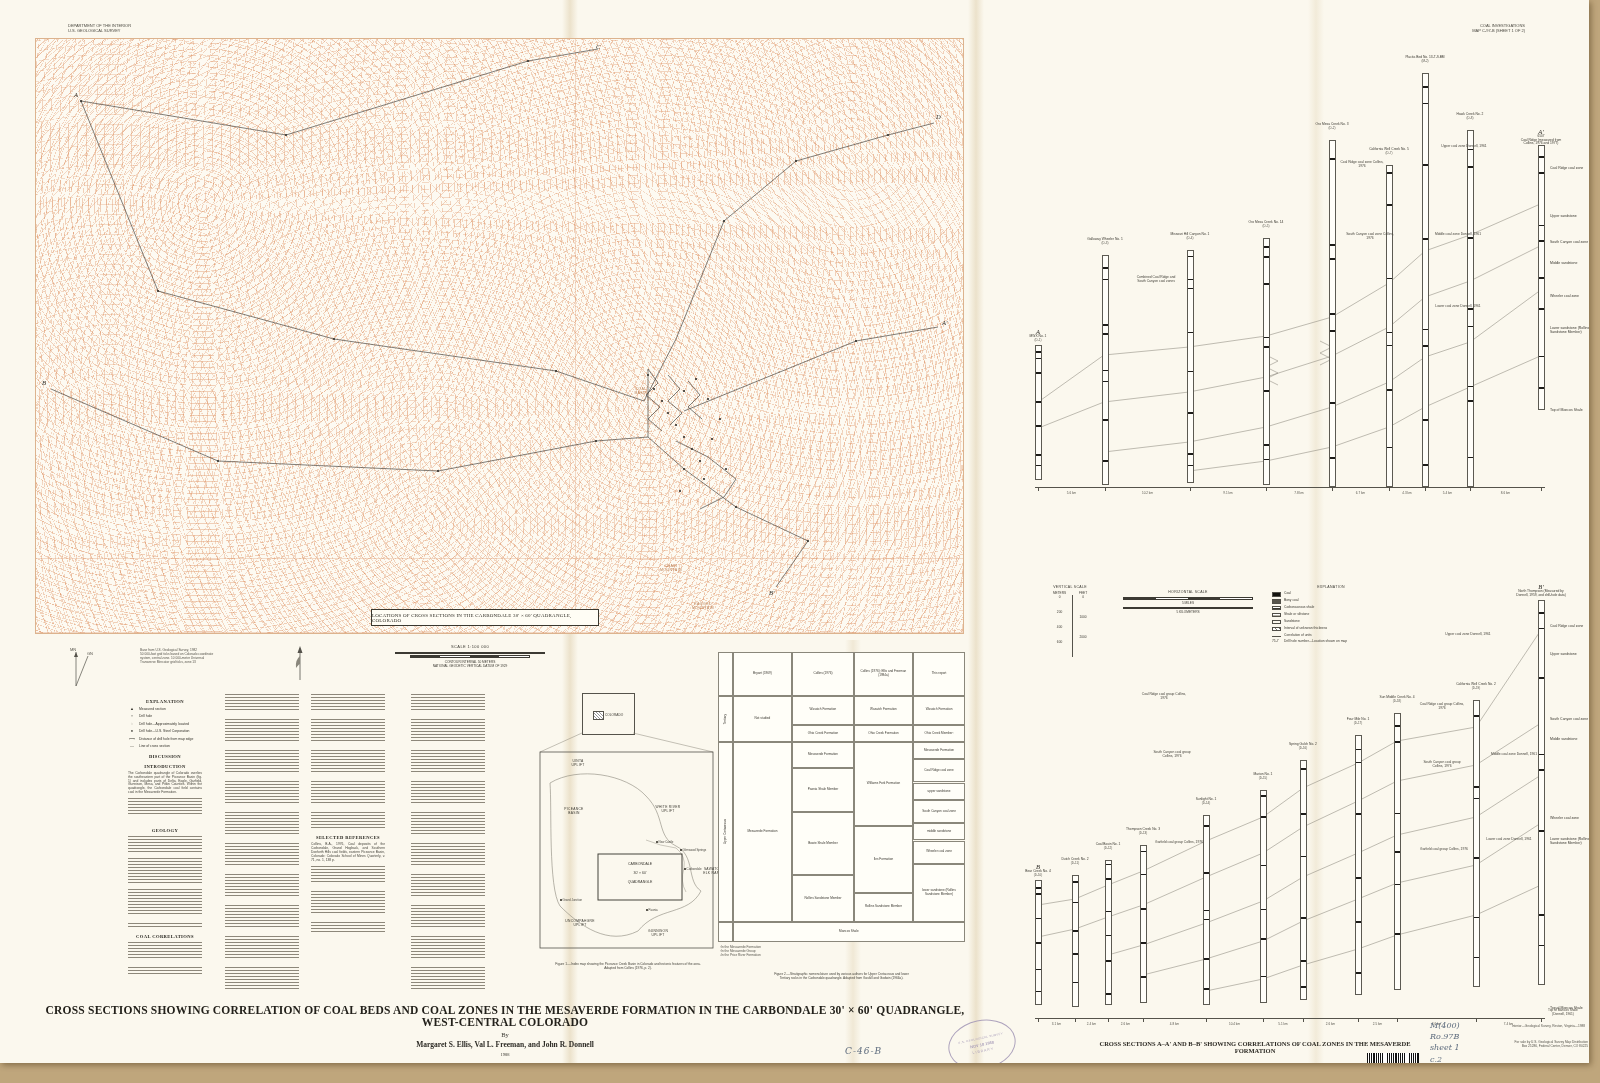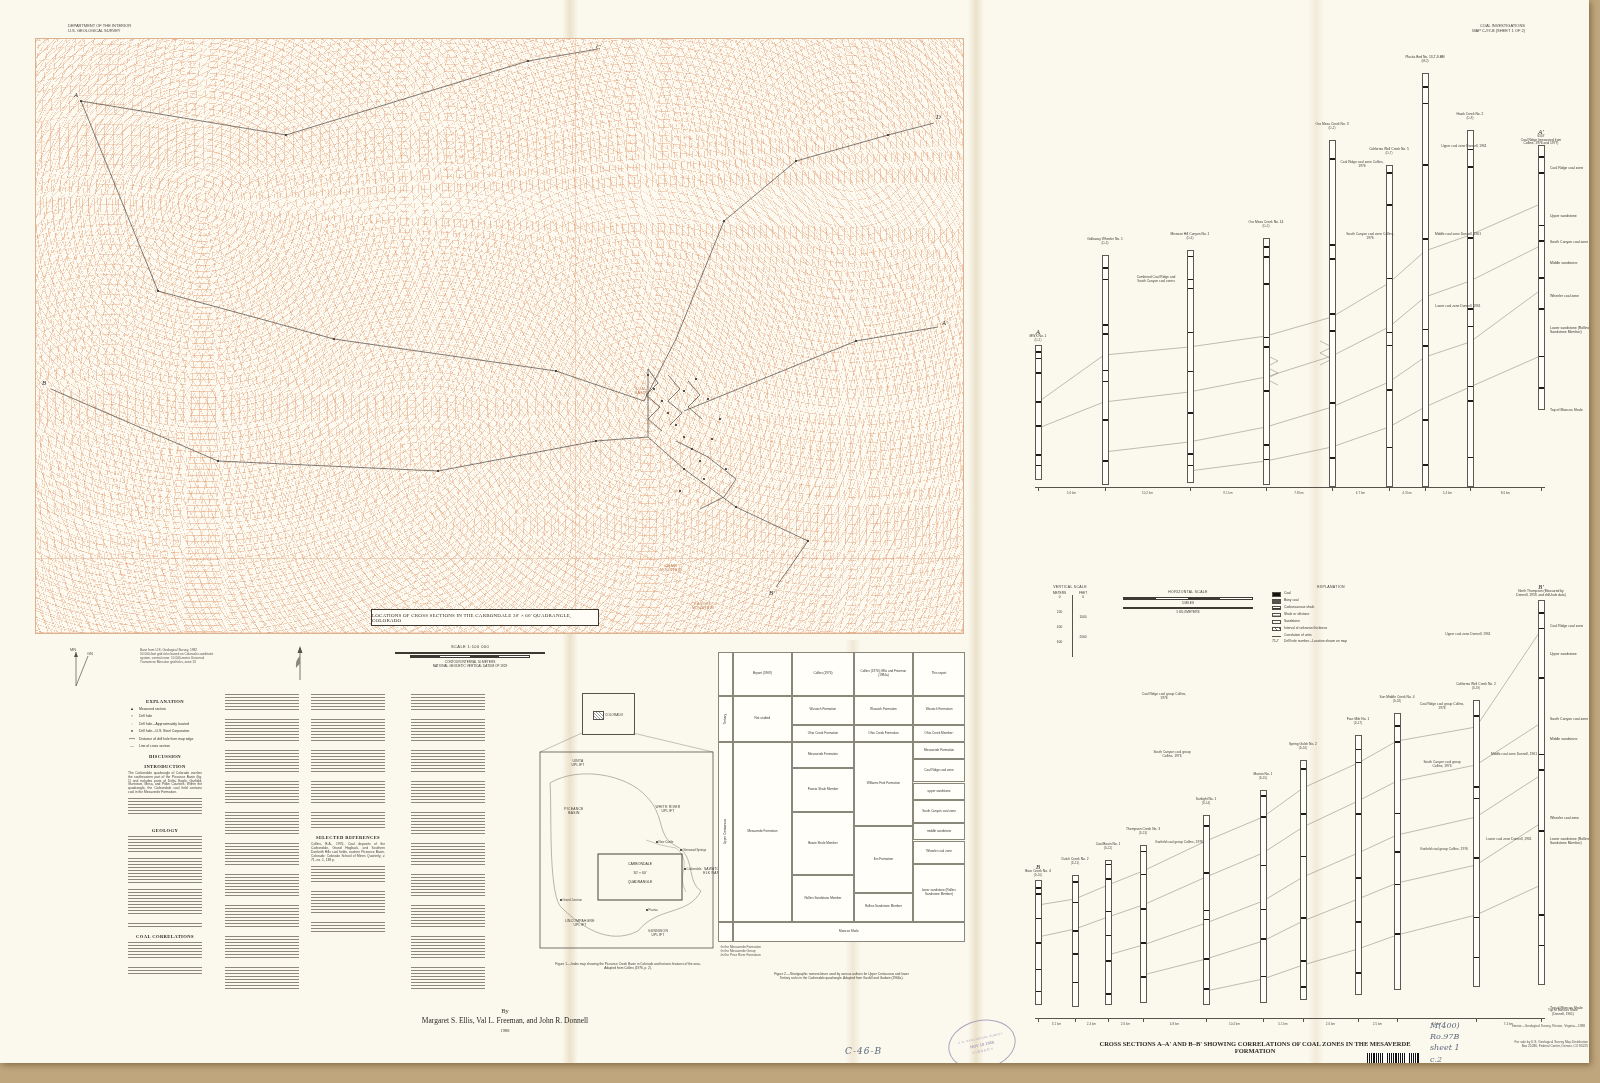--- a/index.html
+++ b/index.html
@@ -809,22 +809,23 @@
             <span>Correlation of units</span>
           </div>
           <div class="lgd-item">
             <span style="width: 12px; flex: 0 0 auto; font-size: 3.3px;">75-7</span>
             <span>Drill hole number—Location shown on map</span>
           </div>
         </div>
     </div>
 
     <div class="abs ctr serif" style="left:40px;top:1004px;width:930px">
+      <div style="font-size:11.5px;font-weight:bold;letter-spacing:.2px;color:#23211b">CROSS SECTIONS SHOWING CORRELATION OF COAL BEDS AND COAL ZONES IN THE MESAVERDE FORMATION IN THE CARBONDALE 30' × 60' QUADRANGLE, WEST-CENTRAL COLORADO</div>
       <div style="font-size:6.5px;margin-top:3px">By</div>
-      <div style="font-size:7.5px;margin-top:2px;font-weight:normal;color:#2c2a24">Margaret S. Ellis, Val L. Freeman, and John R. Donnell</div>
+      <div style="font-size:7.5px;margin-top:2px;font-weight:bold;color:#2c2a24">Margaret S. Ellis, Val L. Freeman, and John R. Donnell</div>
       <div style="font-size:4.5px;margin-top:3px">1988</div>
     </div>
 
     <div class="abs ctr serif" style="left:1085px;top:1040px;width:340px;font-size:6.5px;font-weight:bold;color:#2c2a24">CROSS SECTIONS A–A' AND B–B' SHOWING CORRELATIONS OF COAL ZONES IN THE MESAVERDE FORMATION</div>
 
     <div class="abs f3 ctr" style="left:1543px;top:1008px;width:40px;color:#44423a">
       <div>Top of Mancos Shale</div>
       <div>(Donnell, 1961)</div>
     </div>
     <div class="abs f3" style="left:1455px;top:1024px;width:130px;text-align:right;color:#55534b">Interior—Geological Survey, Reston, Virginia—1988</div>

